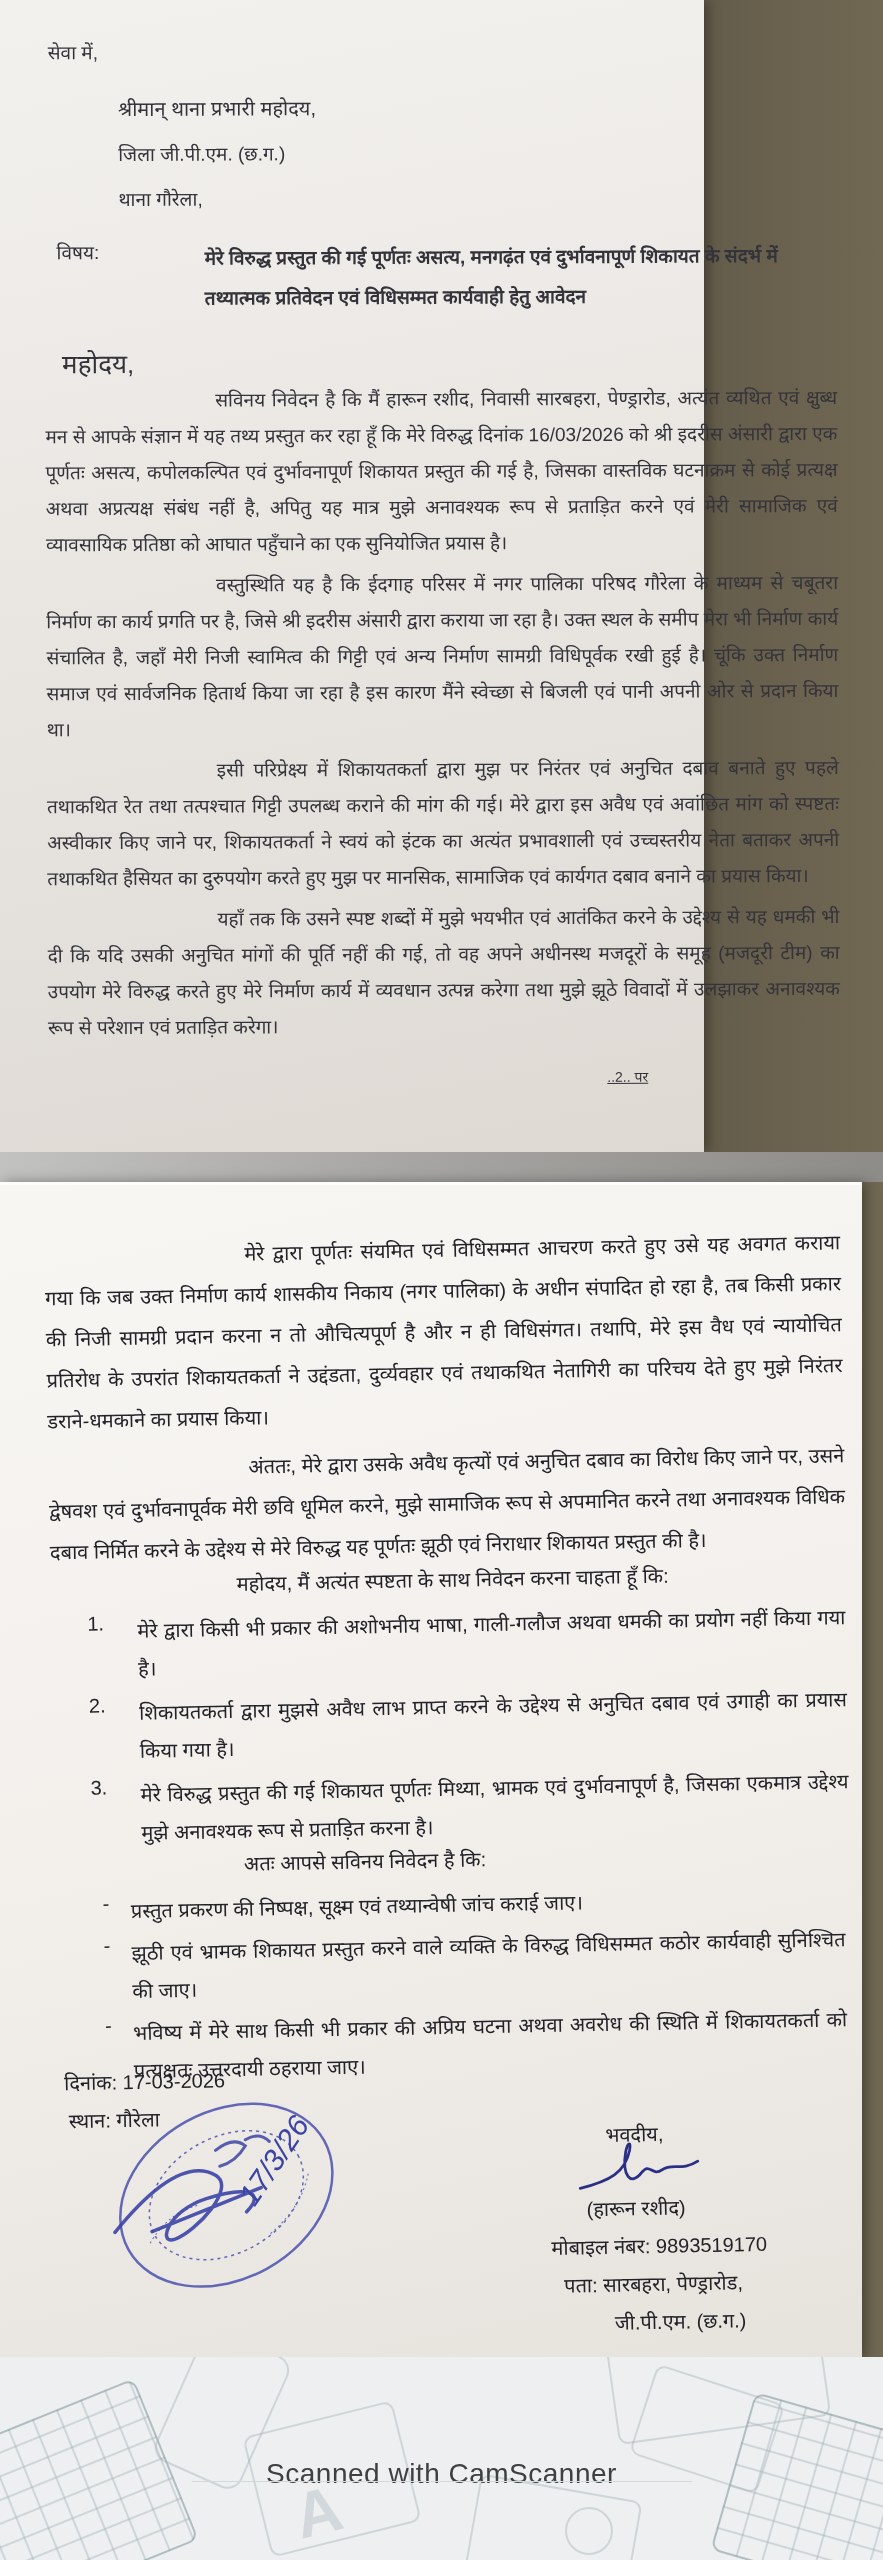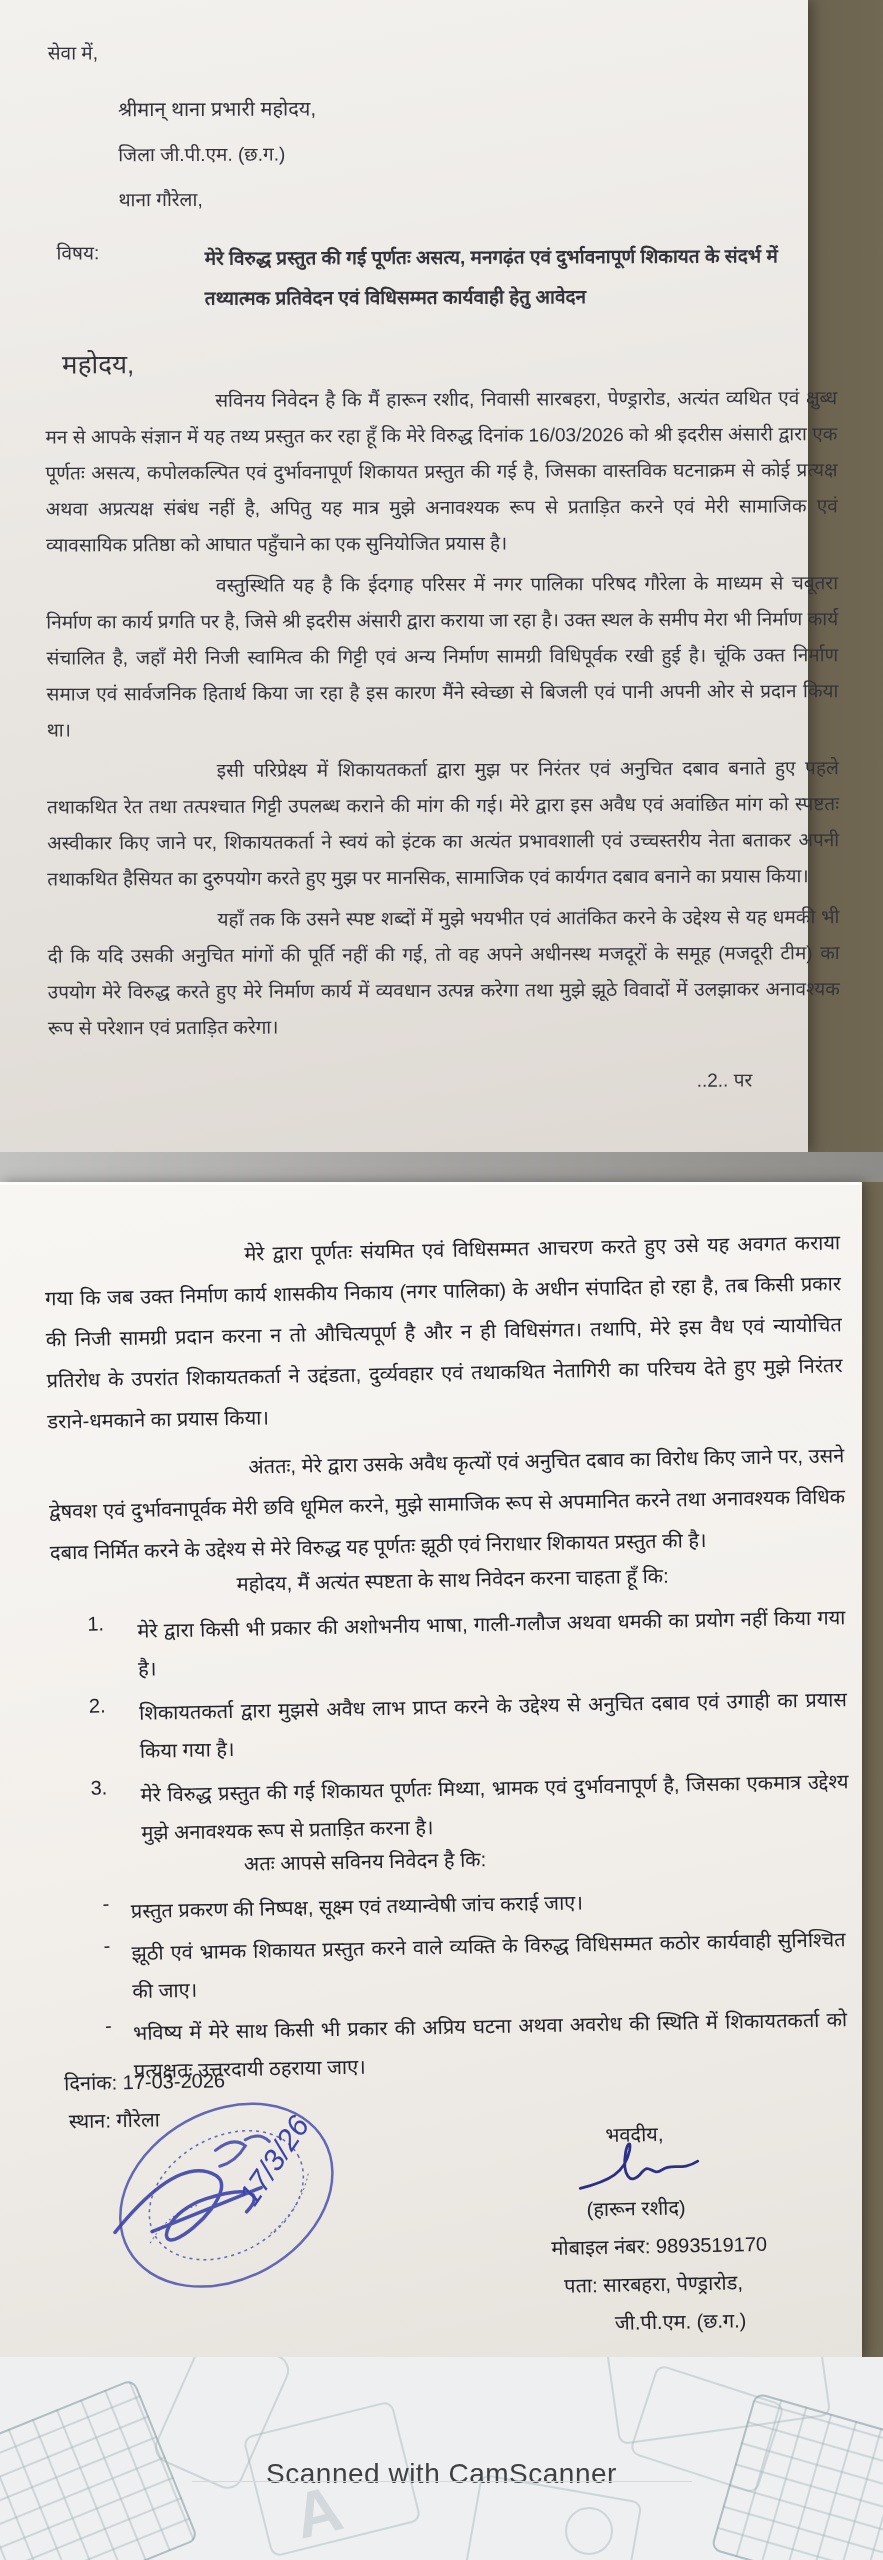--- a/index.html
+++ b/index.html
@@ -1,36 +1,36 @@
 <!DOCTYPE html>
 <html><head>
 <meta charset="utf-8">
 <style>
   html,body{margin:0;padding:0;background:#54503f;}
   .screen{position:relative;width:883px;height:2560px;overflow:hidden;
           background:linear-gradient(90deg,#4a4435 0%,#5e5747 70%,#716853 100%);
           font-family:"Liberation Sans","DejaVu Sans",sans-serif;}
 
   
-  .page1{position:absolute;left:0;top:0;width:808px;height:1152px;
+  .page1{position:absolute;left:0;top:0;width:704px;height:1152px;
          background:linear-gradient(170deg,#f3f1ee 0%,#eae7e3 45%,#ded9d3 100%);
          box-shadow:4px 0 12px rgba(0,0,0,.35);color:#34333a;}
   .page1-inner{position:absolute;inset:0;transform:rotate(-0.25deg);}
   .salutation{position:absolute;left:50px;top:38px;font-size:19px;}
   .recipient{position:absolute;left:120px;top:86px;line-height:45px;font-size:19px;}
   .recipient .r0{font-weight:normal;font-size:20px;}
   .subject-row{position:absolute;left:58px;top:238px;width:780px;}
   .subject-label{position:absolute;left:0;top:0;font-size:19px;font-weight:normal;}
   .subject-text{position:absolute;left:148px;top:0;width:632px;font-weight:bold;
                 font-size:19px;line-height:40px;text-align:left;}
   .greeting{position:absolute;left:63px;top:344px;font-size:26px;}
   .body1{position:absolute;left:46px;top:382px;width:792px;}
   .body1 p{margin:0 0 5px 0;font-size:19px;line-height:36px;text-align:justify;
            text-indent:170px;}
-  .continuation{position:absolute;right:58px;top:1068px;font-size:19px;}
+  .continuation{position:absolute;right:58px;top:1068px;font-size:14px;text-decoration:underline;}
 
   
   .separator{position:absolute;left:0;top:1152px;width:883px;height:30px;
              background:linear-gradient(90deg,#c2c2c1 0%,#a7a6a4 45%,#8e8c88 100%);}
 
   
   .page2{position:absolute;left:0;top:1182px;width:862px;height:1175px;
          background:linear-gradient(168deg,#f8f6f3 0%,#f2efeb 55%,#e6e2dc 100%);
          border-top:3px solid #fdfdfc;box-shadow:4px 0 12px rgba(0,0,0,.35);color:#232228;}
   .page2-inner{position:absolute;inset:0;transform:rotate(-1.1deg);transform-origin:45% 40%;}

